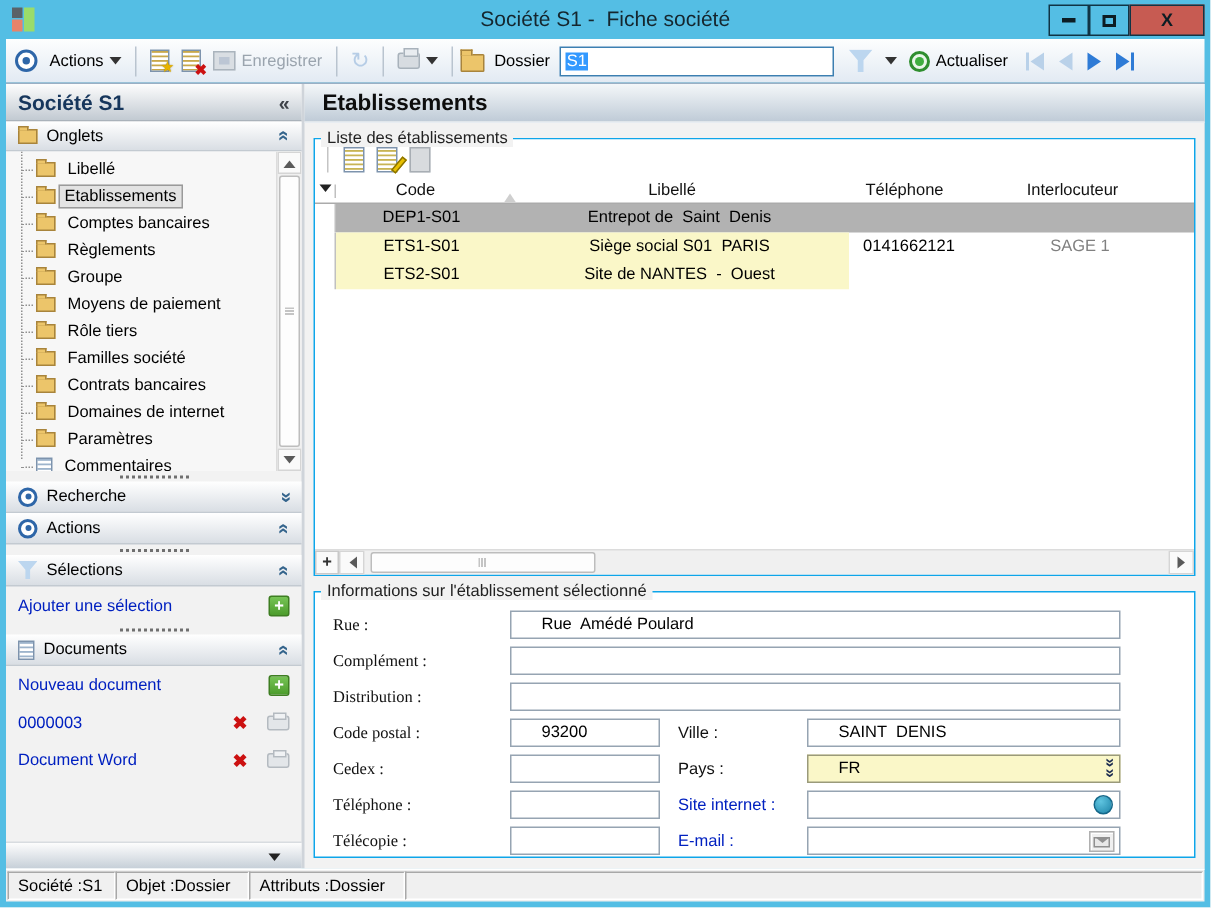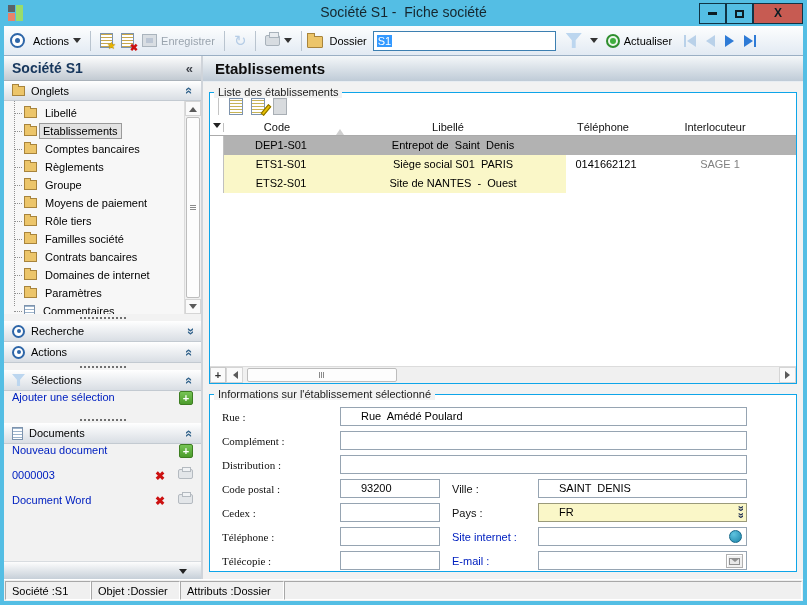--- a/index.html
+++ b/index.html
@@ -89,21 +89,21 @@
   .vs-thumb { flex:1; margin:1px 1px; background:#fdfdfd; border:1px solid #bdbdbd; border-radius:2px; position:relative; }
   .vs-grip { position:absolute; left:3px; right:3px; top:50%; height:5px; margin-top:-3px;
     background:linear-gradient(#8a8a8a 1px, transparent 1px); background-size:100% 2px; }
   .arr-up { width:0;height:0;border:4px solid transparent;border-bottom:5px solid #5a5a5a; margin-top:-3px;}
   .arr-dn { width:0;height:0;border:4px solid transparent;border-top:5px solid #5a5a5a; margin-bottom:-3px;}
   .arr-lf { width:0;height:0;border:4px solid transparent;border-right:5px solid #5a5a5a; margin-left:-3px;}
   .arr-rt { width:0;height:0;border:4px solid transparent;border-left:5px solid #5a5a5a; margin-right:-3px;}
 
   .gripper { height:7px; display:flex; align-items:center; justify-content:center; }
   .gripper i { display:block; width:46px; border-top:2px dotted #6f6f6f; }
-  .side-row { height:25px; display:flex; align-items:flex-start; padding:0 8px; gap:6px; }
+  .side-row { height:25px; display:flex; align-items:center; padding:0 8px; gap:6px; }
   .link { color:var(--link-blue,#0020c0); }
   .link.grow { flex:1; }
   .btn-plus { width:14px; height:14px; background:linear-gradient(#76c455,#4c9c2c); border:1px solid #3e7e22; border-radius:2px; color:#fff; font-weight:bold; font-size:11px; line-height:12px; text-align:center; }
   .btn-redx { color:#cc1111; font-size:12px; font-weight:bold; width:16px; text-align:center; }
   .btn-print-sm { width:15px; height:10px; background:#e3e6e9; border:1px solid #b4bac0; border-radius:2px; position:relative; margin-left:4px; }
   .btn-print-sm::before { content:""; position:absolute; left:3px; top:-3px; width:7px; height:3px; background:#f0f2f4; border:1px solid #b4bac0; }
   .s-spacer { flex:1; }
   .s-bottom { height:18px; background:linear-gradient(#fdfdfd,#c6cfd8); border-top:1px solid #d8dce0; display:flex; align-items:center; justify-content:flex-end; padding-right:14px; }
   .s-bottom .caret-down { border-top-color:#222; margin-top:5px; }
 
@@ -153,21 +153,21 @@
   .dd-chevrons { position:absolute; right:3px; top:1px; color:#1c2c50; font-weight:bold; }
   .dd-chevrons .c { display:block; height:7px; line-height:7px; font-size:11px; transform:rotate(-90deg); }
   .globe { position:absolute; right:4px; top:2px; width:13px; height:13px; border-radius:50%; background:radial-gradient(circle at 35% 30%, #5fc4e0, #1d84a8); border:1px solid #15688a; }
   .env-btn { position:absolute; right:3px; top:2px; width:17px; height:14px; background:#f0f0f0; border:1px solid #b0b0b0; box-shadow:inset 1px 1px 0 #fff; }
   .env { position:absolute; left:2px; top:3px; width:11px; height:7px; background:#e8e8e8; border:1px solid #909090; }
   .env::before { content:""; position:absolute; left:0px; top:-1px; width:0; height:0; border:5px solid transparent; border-top:4px solid #909090; border-width:4px 5px 0 5px; }
 
   
   .statusbar { position:absolute; left:4px; bottom:4px; width:799px; height:22px; background:#f0f0f0; border-top:1px solid #ffffff; display:flex; align-items:stretch; padding:1px; }
   .sb-cell { border:1px solid; border-color:#a8a8a8 #ffffff #ffffff #a8a8a8; padding:2px 6px; display:flex; align-items:center; }
-  .sb-c1 { width:86px; } .sb-c2 { width:89px; } .sb-c3 { width:104px; } .sb-fill { flex:1; }
+  .sb-c1 { width:72px; } .sb-c2 { width:89px; } .sb-c3 { width:104px; } .sb-fill { flex:1; }
 </style>
 </head>
 <body>
 
 <div class="window">
 
   <div class="titlebar">
     <div class="appicon">
       <div class="sq1"></div>
         <div class="sq2"></div>

